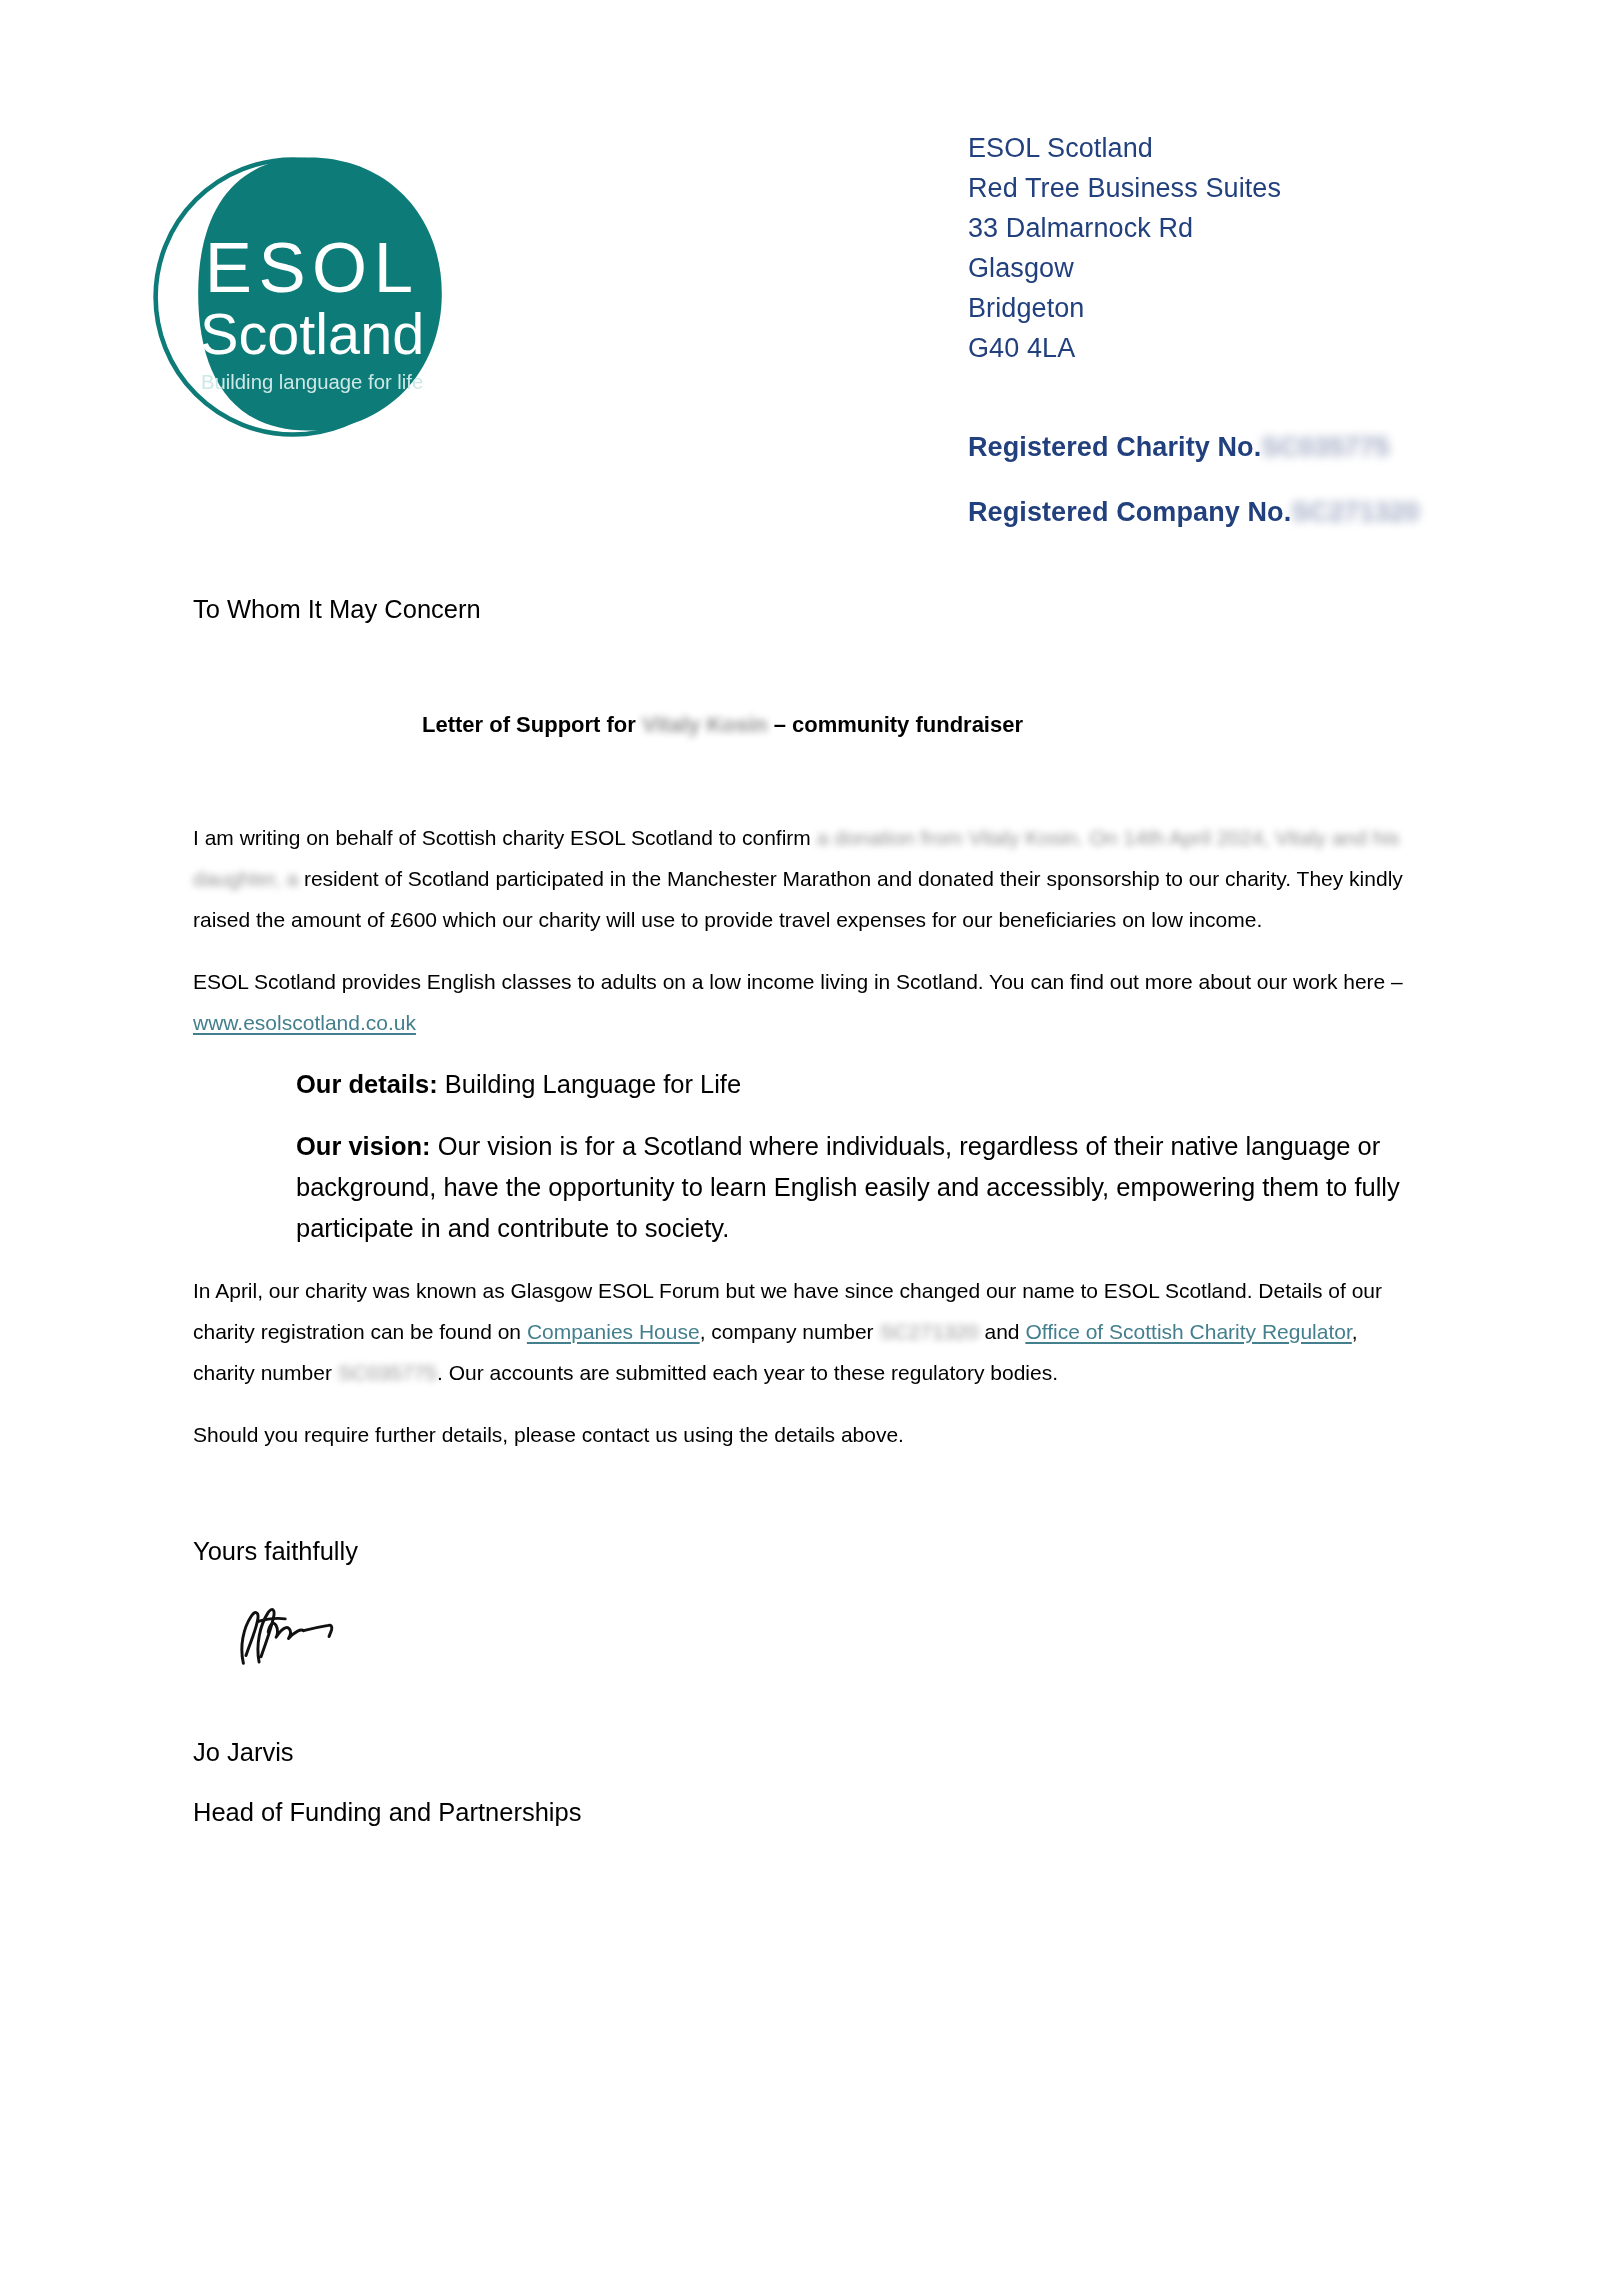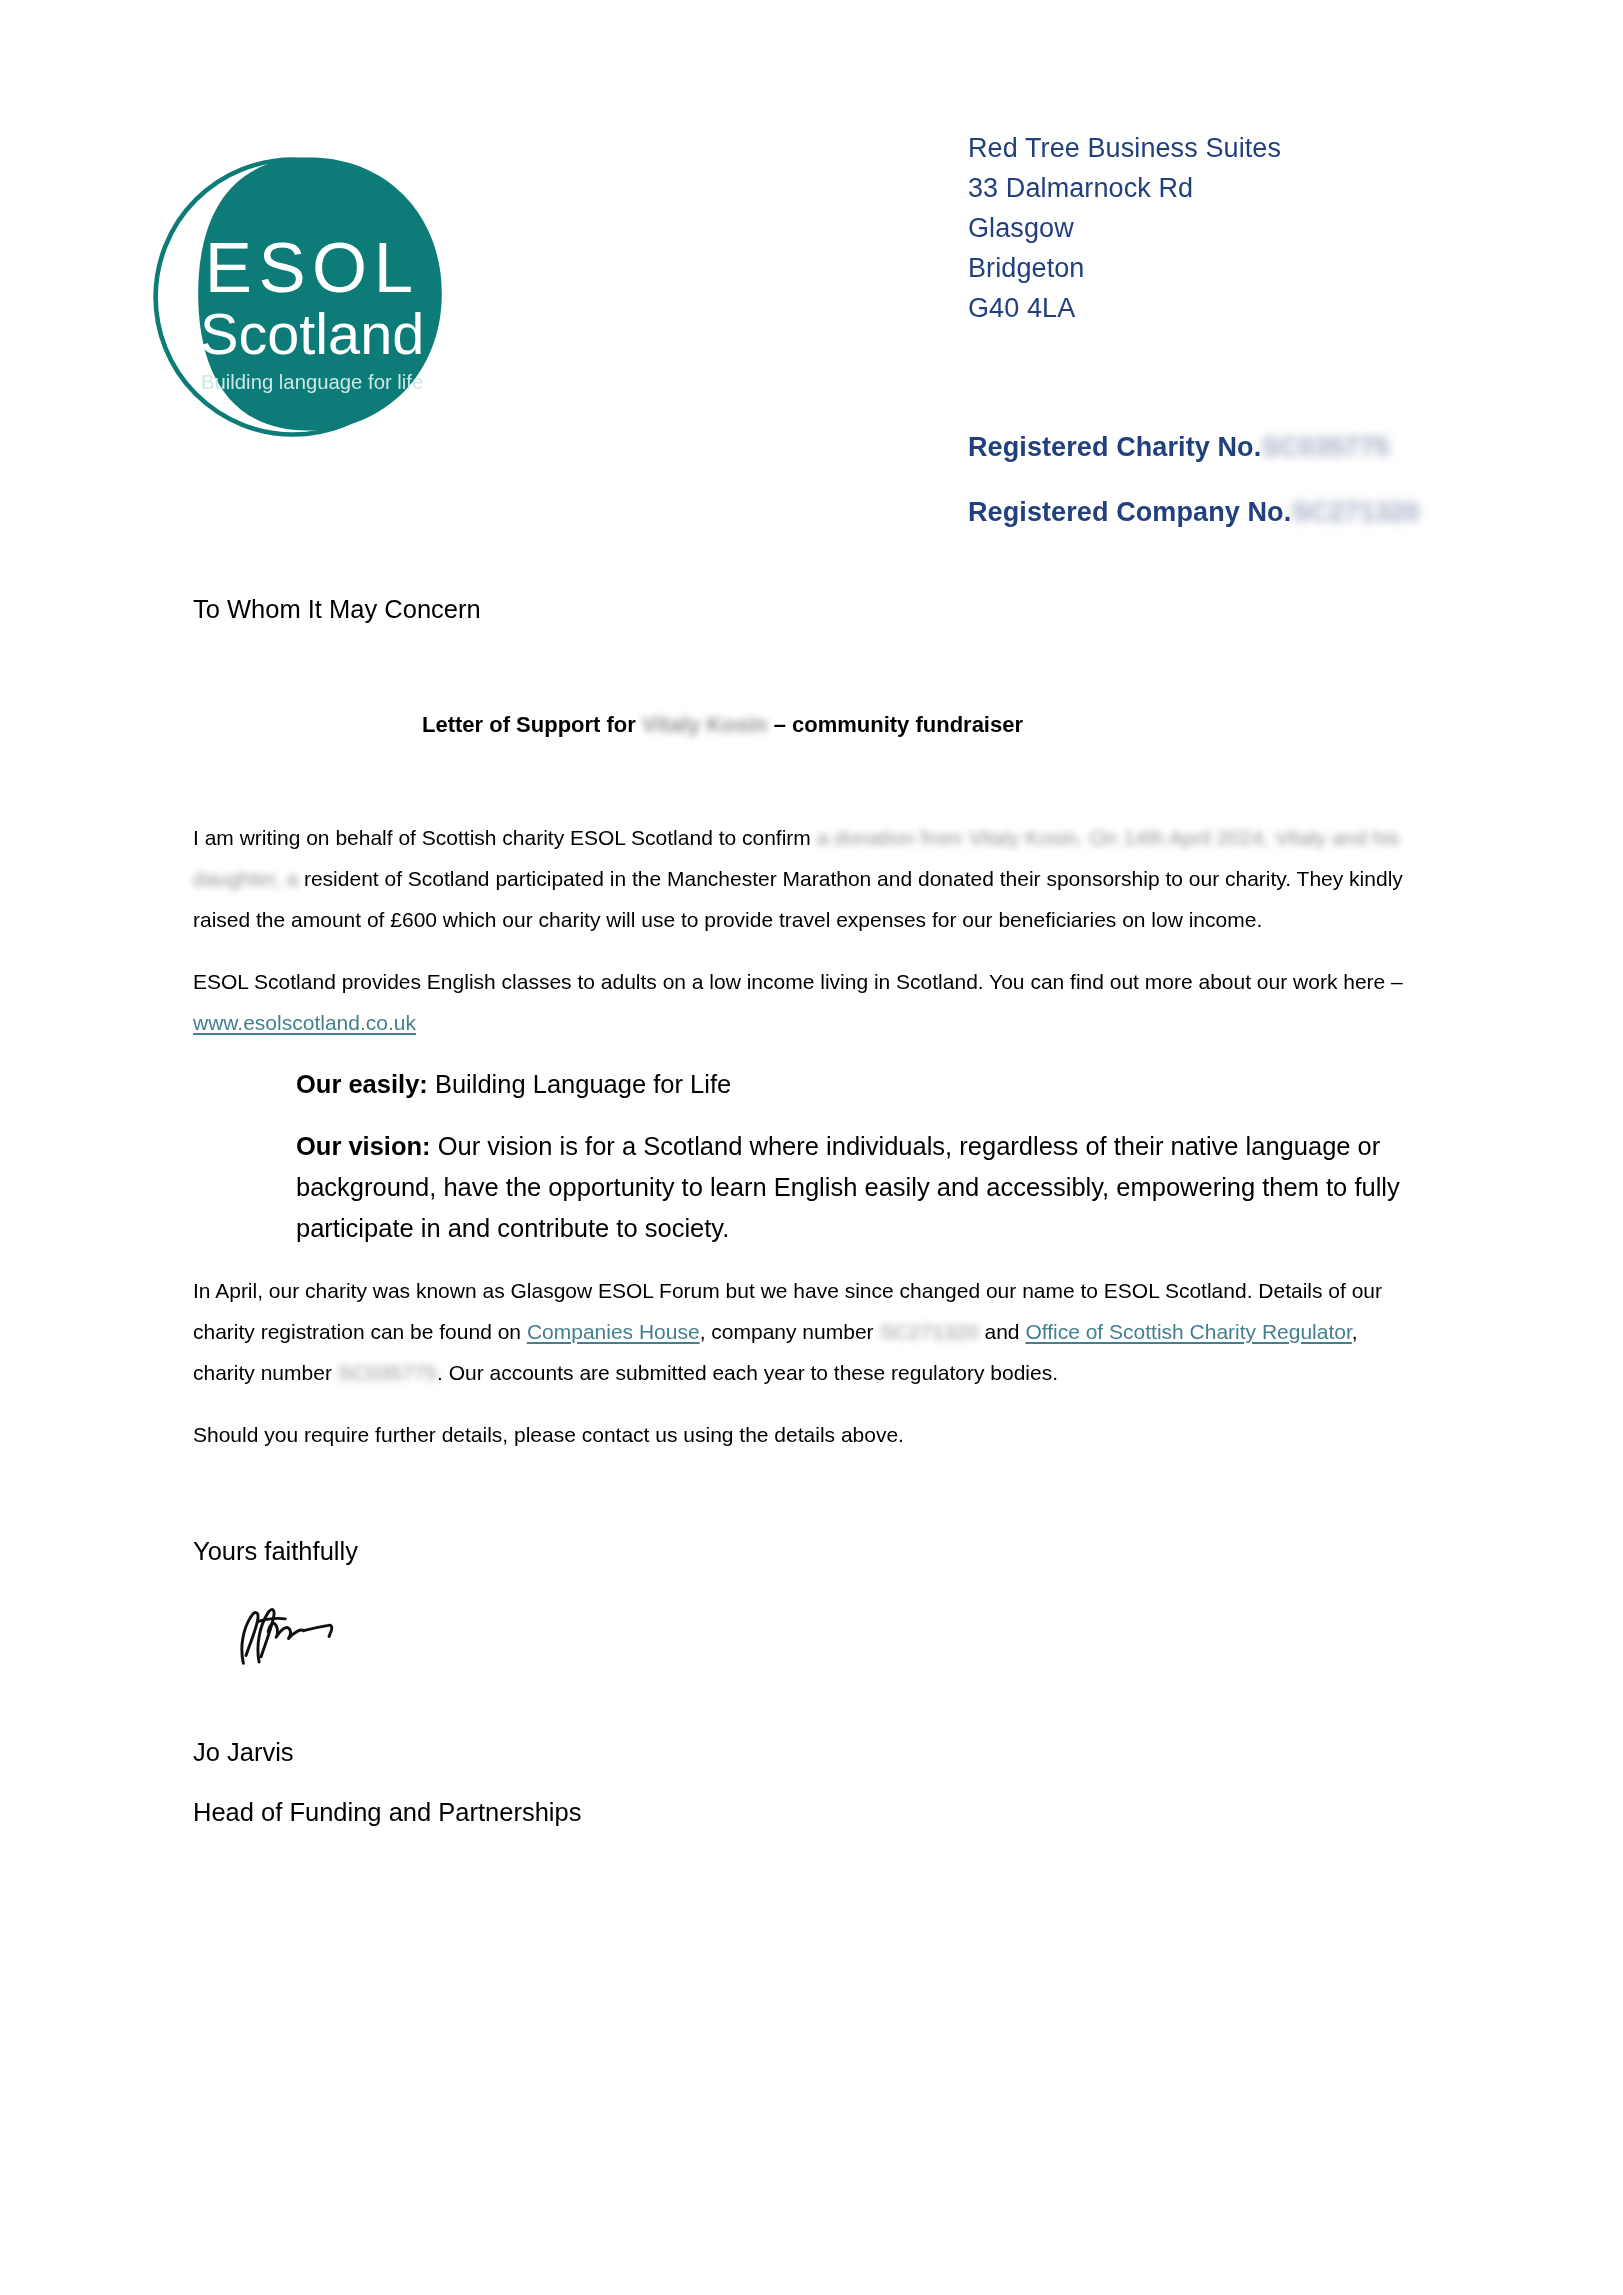--- a/index.html
+++ b/index.html
@@ -170,20 +170,21 @@
 
         <text x="272" y="250" font-family="'Liberation Sans', sans-serif" font-size="108" fill="#FFFFFF" text-anchor="middle" letter-spacing="10">ESOL</text>
 
         <text x="272" y="345" font-family="'Liberation Sans', sans-serif" font-size="88" fill="#FFFFFF" text-anchor="middle">Scotland</text>
 
         <text x="272" y="398" font-family="'Liberation Sans', sans-serif" font-size="31" fill="#CDE8E6" text-anchor="middle">Building language for life</text>
       </svg>
     </div>
 
     <div class="addr-block">
+      <div class="addr-line">ESOL Scotland</div>
       <div class="addr-line">Red Tree Business Suites</div>
       <div class="addr-line">33 Dalmarnock Rd</div>
       <div class="addr-line">Glasgow</div>
       <div class="addr-line">Bridgeton</div>
       <div class="addr-line">G40 4LA</div>
     </div>
 
     <div class="reg-block">
       <div class="reg-line">
         <span>Registered Charity No.</span><span class="redacted-navy">SC035775</span>
@@ -204,21 +205,21 @@
 
     <p class="para para-gap-lg">
       <span>I am writing on behalf of Scottish charity ESOL Scotland to confirm </span><span class="redacted-dark">a donation from Vitaly Kosin. On 14th April 2024, Vitaly and his daughter, a </span><span>resident of Scotland participated in the Manchester Marathon and donated their sponsorship to our charity. They kindly raised the amount of £600 which our charity will use to provide travel expenses for our beneficiaries on low income.</span>
     </p>
 
     <p class="para para-gap">
       <span>ESOL Scotland provides English classes to adults on a low income living in Scotland. You can find out more about our work here – </span><a class="doclink" href="#">www.esolscotland.co.uk</a>
     </p>
 
     <div class="indent-block">
-      <span class="lbl-bold">Our easily:</span><span> Building Language for Life</span>
+      <span class="lbl-bold">Our details:</span><span> Building Language for Life</span>
     </div>
 
     <div class="indent-block">
       <span class="lbl-bold">Our vision:</span><span> Our vision is for a Scotland where individuals, regardless of their native language or background, have the opportunity to learn English easily and accessibly, empowering them to fully participate in and contribute to society.</span>
     </div>
 
     <p class="para para-gap">
       <span>In April, our charity was known as Glasgow ESOL Forum but we have since changed our name to ESOL Scotland. Details of our charity registration can be found  on </span><a class="doclink" href="#">Companies House</a><span>, company number </span><span class="redacted-dark">SC271320</span><span> and </span><a class="doclink" href="#">Office of Scottish Charity Regulator</a><span>, charity number </span><span class="redacted-dark">SC035775</span><span>. Our accounts are submitted each year to these regulatory bodies.</span>
     </p>
 

